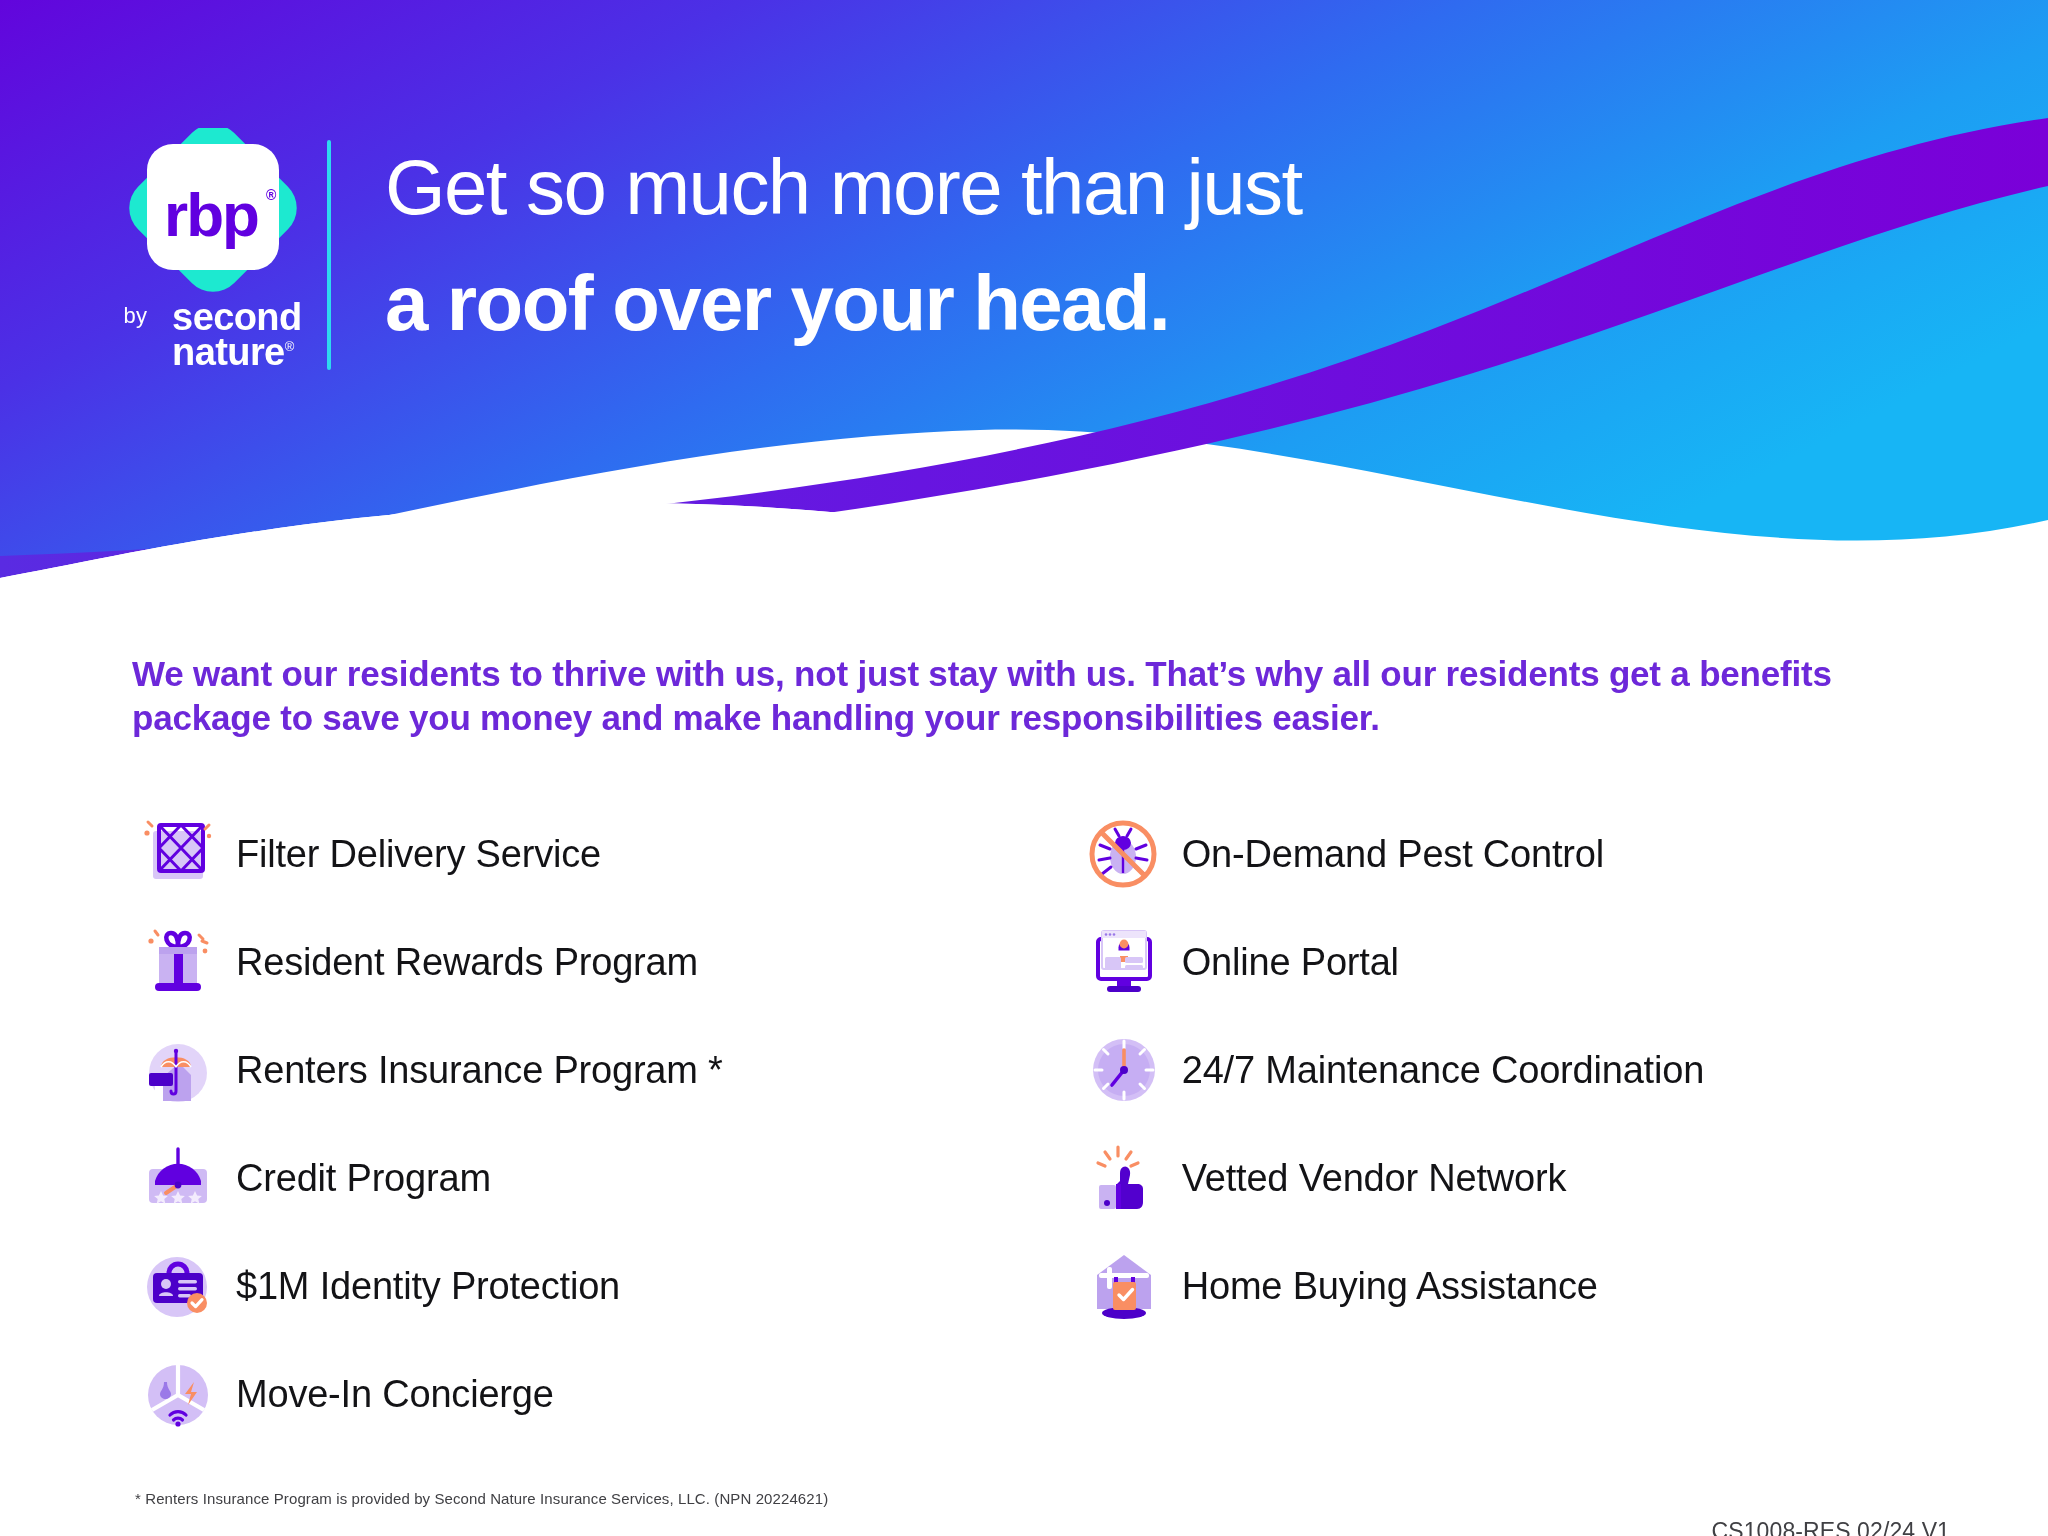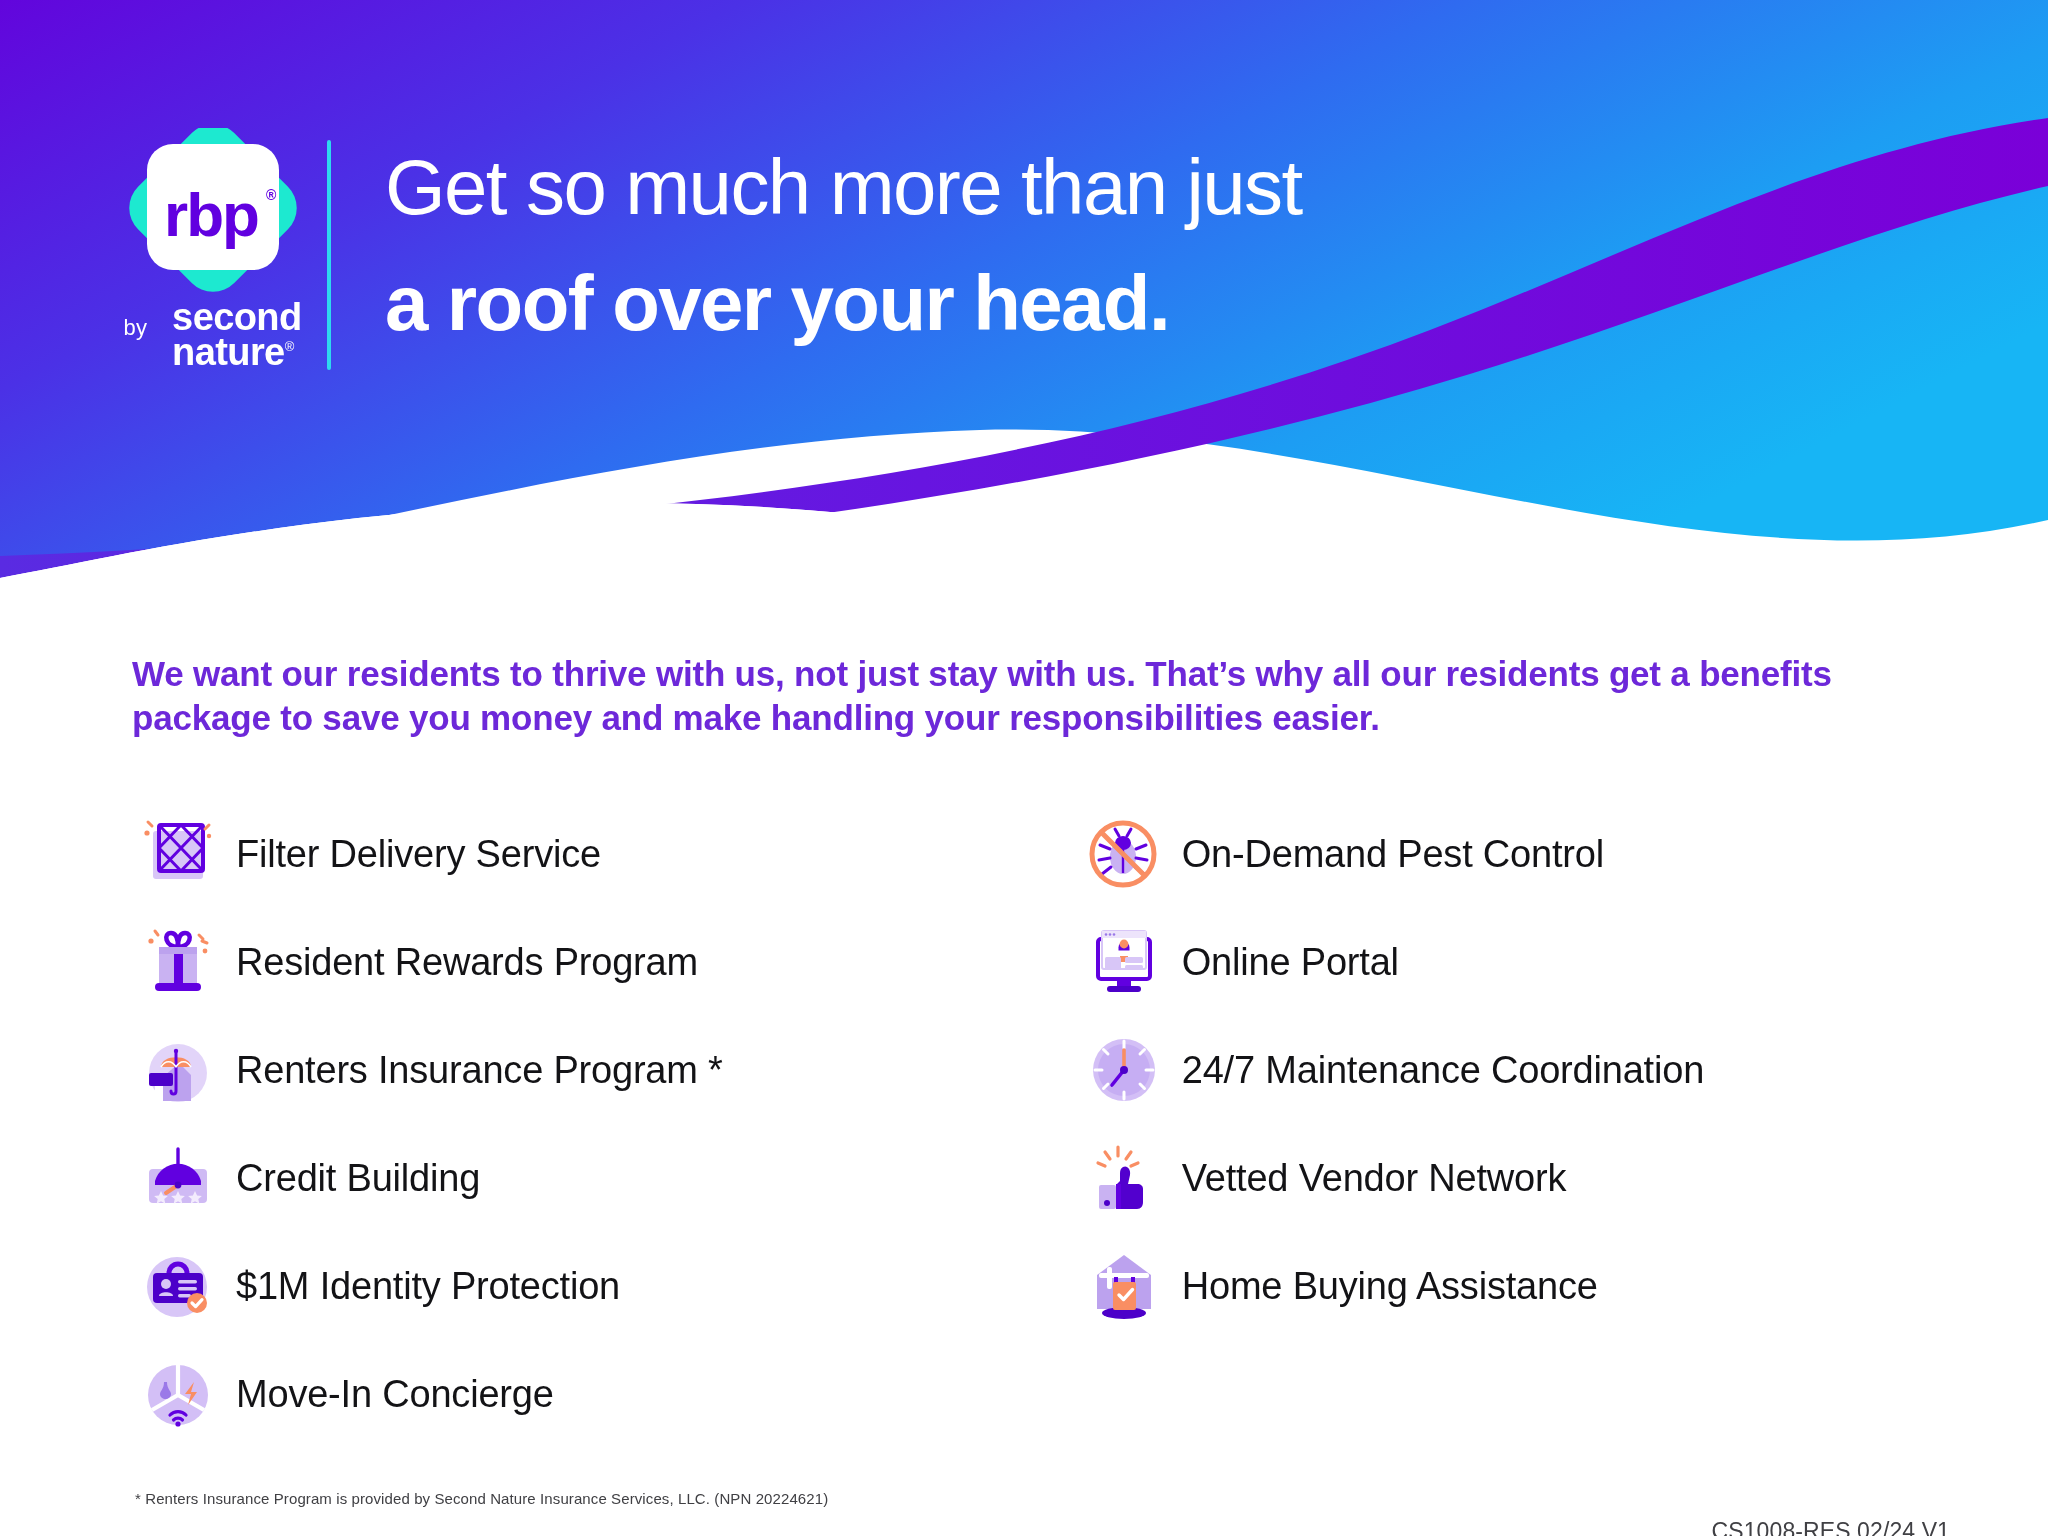--- a/index.html
+++ b/index.html
@@ -29,21 +29,21 @@
   .logo-lockup{
     position:absolute; left:110px; top:128px; width:205px; height:240px;
   }
   .logo-mark{ position:absolute; left:13px; top:0; width:180px; height:172px; }
   .logo-sub{
     position:absolute; left:0; top:172px; width:205px;
     text-align:center; color:#ffffff;
   }
   .logo-by{
     font-size:22px; font-weight:500; letter-spacing:.2px;
-    display:inline-block; vertical-align:top; margin-right:7px; margin-top:15px;
+    display:inline-block; vertical-align:top; margin-right:7px; margin-top:3px;
   }
   .logo-brand{
     display:inline-block; text-align:left;
     font-size:38px; font-weight:700; line-height:0.92; letter-spacing:-.6px;margin-left:18px;
   }
   .logo-brand sup{ font-size:13px; vertical-align:super; font-weight:500; }
 
   .divider-line{
     position:absolute; left:327px; top:140px; width:4px; height:230px;
     background:#2ED9F0; border-radius:2px;
@@ -223,21 +223,21 @@
             <path d="M39 8 L39 24" stroke="#6100E0" stroke-width="3.4" stroke-linecap="round"></path>
             <path d="M39 44 L27 52" stroke="#F98E63" stroke-width="4" stroke-linecap="round"></path>
             <circle cx="39" cy="44" r="3.4" fill="#4C00C9"></circle>
             <g fill="#F3ECFD">
               <path d="M22 50 l2.1 4.4 4.8.5-3.6 3.2 1 4.7-4.3-2.5-4.3 2.5 1-4.7-3.6-3.2 4.8-.5z"></path>
               <path d="M39 50 l2.1 4.4 4.8.5-3.6 3.2 1 4.7-4.3-2.5-4.3 2.5 1-4.7-3.6-3.2 4.8-.5z"></path>
               <path d="M56 50 l2.1 4.4 4.8.5-3.6 3.2 1 4.7-4.3-2.5-4.3 2.5 1-4.7-3.6-3.2 4.8-.5z"></path>
             </g>
           </svg>
         </span>
-        <span class="blabel">Credit Building</span>
+        <span class="blabel">Credit Program</span>
       </div>
 
       <div class="bitem">
         <span class="bicon">
           <svg width="78" height="74" viewBox="0 0 78 74">
             <circle cx="38" cy="38" r="30" fill="#D8C6F7"></circle>
             <path d="M30 24 A9 9 0 0 1 48 24" fill="none" stroke="#6100E0" stroke-width="5"></path>
             <rect x="14" y="24" width="50" height="30" rx="4" fill="#4C00C9"></rect>
             <circle cx="27" cy="35" r="5" fill="#D8C6F7"></circle>
             <path d="M20 47 C20 42 34 42 34 47 Z" fill="#D8C6F7"></path>

